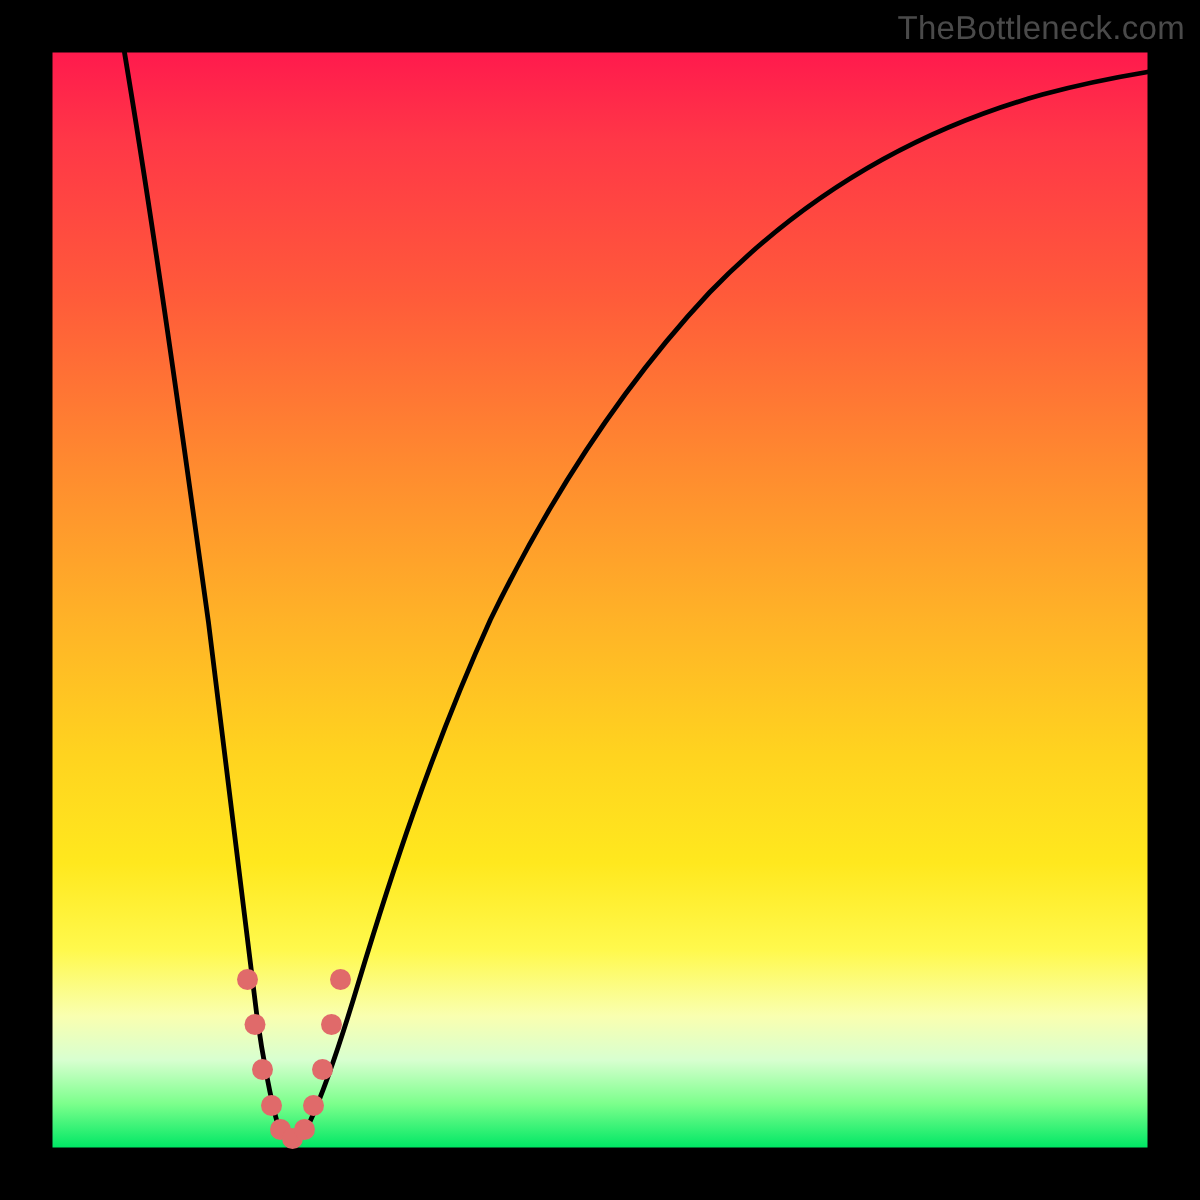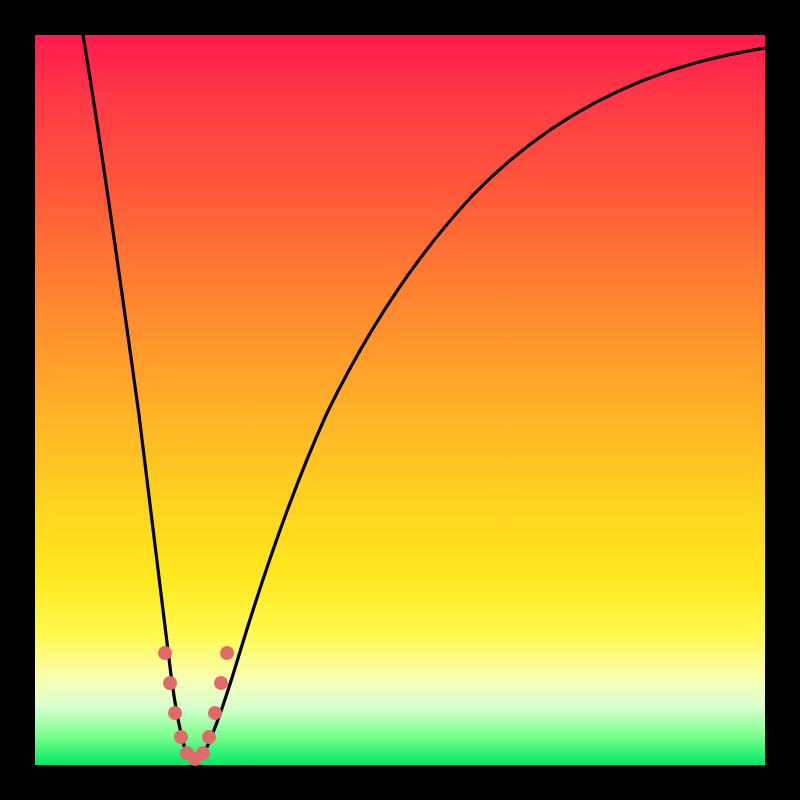--- a/index.html
+++ b/index.html
@@ -95,13 +95,14 @@
         <circle cx="168" cy="718" r="7"></circle>
         <circle cx="174" cy="702" r="7"></circle>
         <circle cx="180" cy="678" r="7"></circle>
         <circle cx="186" cy="648" r="7"></circle>
         <circle cx="192" cy="618" r="7"></circle>
       </g>
     </svg>
 
   </div>
 
+  <div class="watermark">TheBottleneck.com</div>
 </div>
 
 </body></html>

